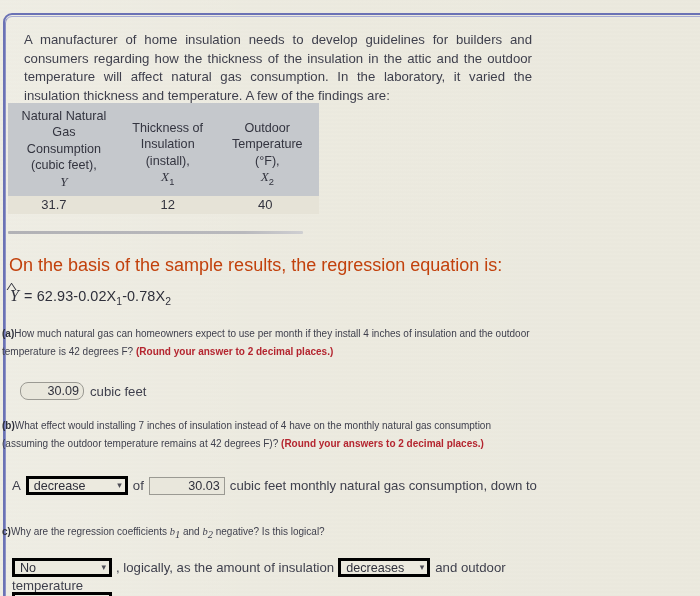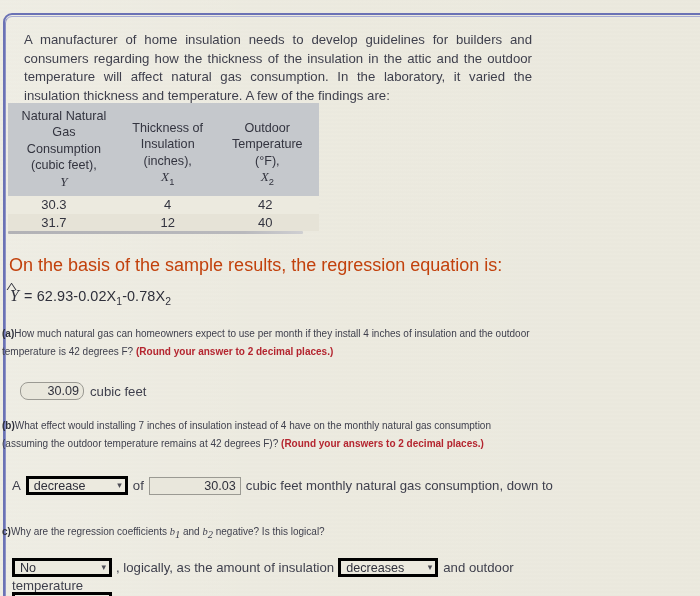--- a/index.html
+++ b/index.html
@@ -181,21 +181,21 @@
     height: 18px;
     line-height: 16px;
     font-size: 12.6px;
     color: #2f303b;
     text-align: right;
     padding: 0 4px 0 4px;
     vertical-align: middle;
     font-family: "Liberation Sans", sans-serif;
   }
   .txtbox.w-a { width: 64px; border-radius: 8px; }
-  .txtbox.w-b { width: 92px; text-align: right; }
+  .txtbox.w-b { width: 76px; text-align: right; }
   .txtbox.w-empty { width: 74px; }
 
   .sel {
     display: inline-flex;
     align-items: center;
     justify-content: space-between;
     box-sizing: border-box;
     border: 3px solid #000000;
     background: #eceadf;
     height: 19px;
@@ -205,21 +205,21 @@
     vertical-align: middle;
   }
   .sel .caret {
     font-size: 9px;
     color: #4c4c55;
     margin-left: 6px;
     line-height: 1;
   }
   .sel.w1 { width: 102px; }
   .sel.w2 { width: 100px; }
-  .sel.w3 { width: 100px; }
+  .sel.w3 { width: 92px; }
   .sel.w4 { width: 100px; }
 
   .ans-a { left: 20px; top: 382px; }
   .ans-a .unit { margin-left: 6px; }
 
   .ans-b1 { left: 12px; top: 476px; }
   .ans-b1 .t { margin: 0 5px; }
   .ans-b2 { left: 12px; top: 496px; }
   .ans-b2 .unit { margin-left: 6px; }
 
@@ -251,37 +251,32 @@
         <th class="col-y">
           <span>Natural Natural</span><br>
           <span>Gas</span><br>
           <span>Consumption</span><br>
           <span>(cubic feet),</span><br>
           <span class="ital">Y</span>
         </th>
         <th class="col-x1">
           <span>Thickness of</span><br>
           <span>Insulation</span><br>
-          <span>(inches),</span><br>
+          <span>(install),</span><br>
           <span class="ital">X</span><sub>1</sub>
         </th>
         <th class="col-x2">
           <span>Outdoor</span><br>
           <span>Temperature</span><br>
           <span>(°F),</span><br>
           <span class="ital">X</span><sub>2</sub>
         </th>
       </tr>
     </thead>
     <tbody>
-      <tr class="row-a">
-        <td class="cy">30.3</td>
-        <td>4</td>
-        <td class="cx2">42</td>
-      </tr>
       <tr class="row-b">
         <td class="cy">31.7</td>
         <td>12</td>
         <td class="cx2">40</td>
       </tr>
     </tbody>
   </table>
 
   <div class="table-rule"></div>
 

